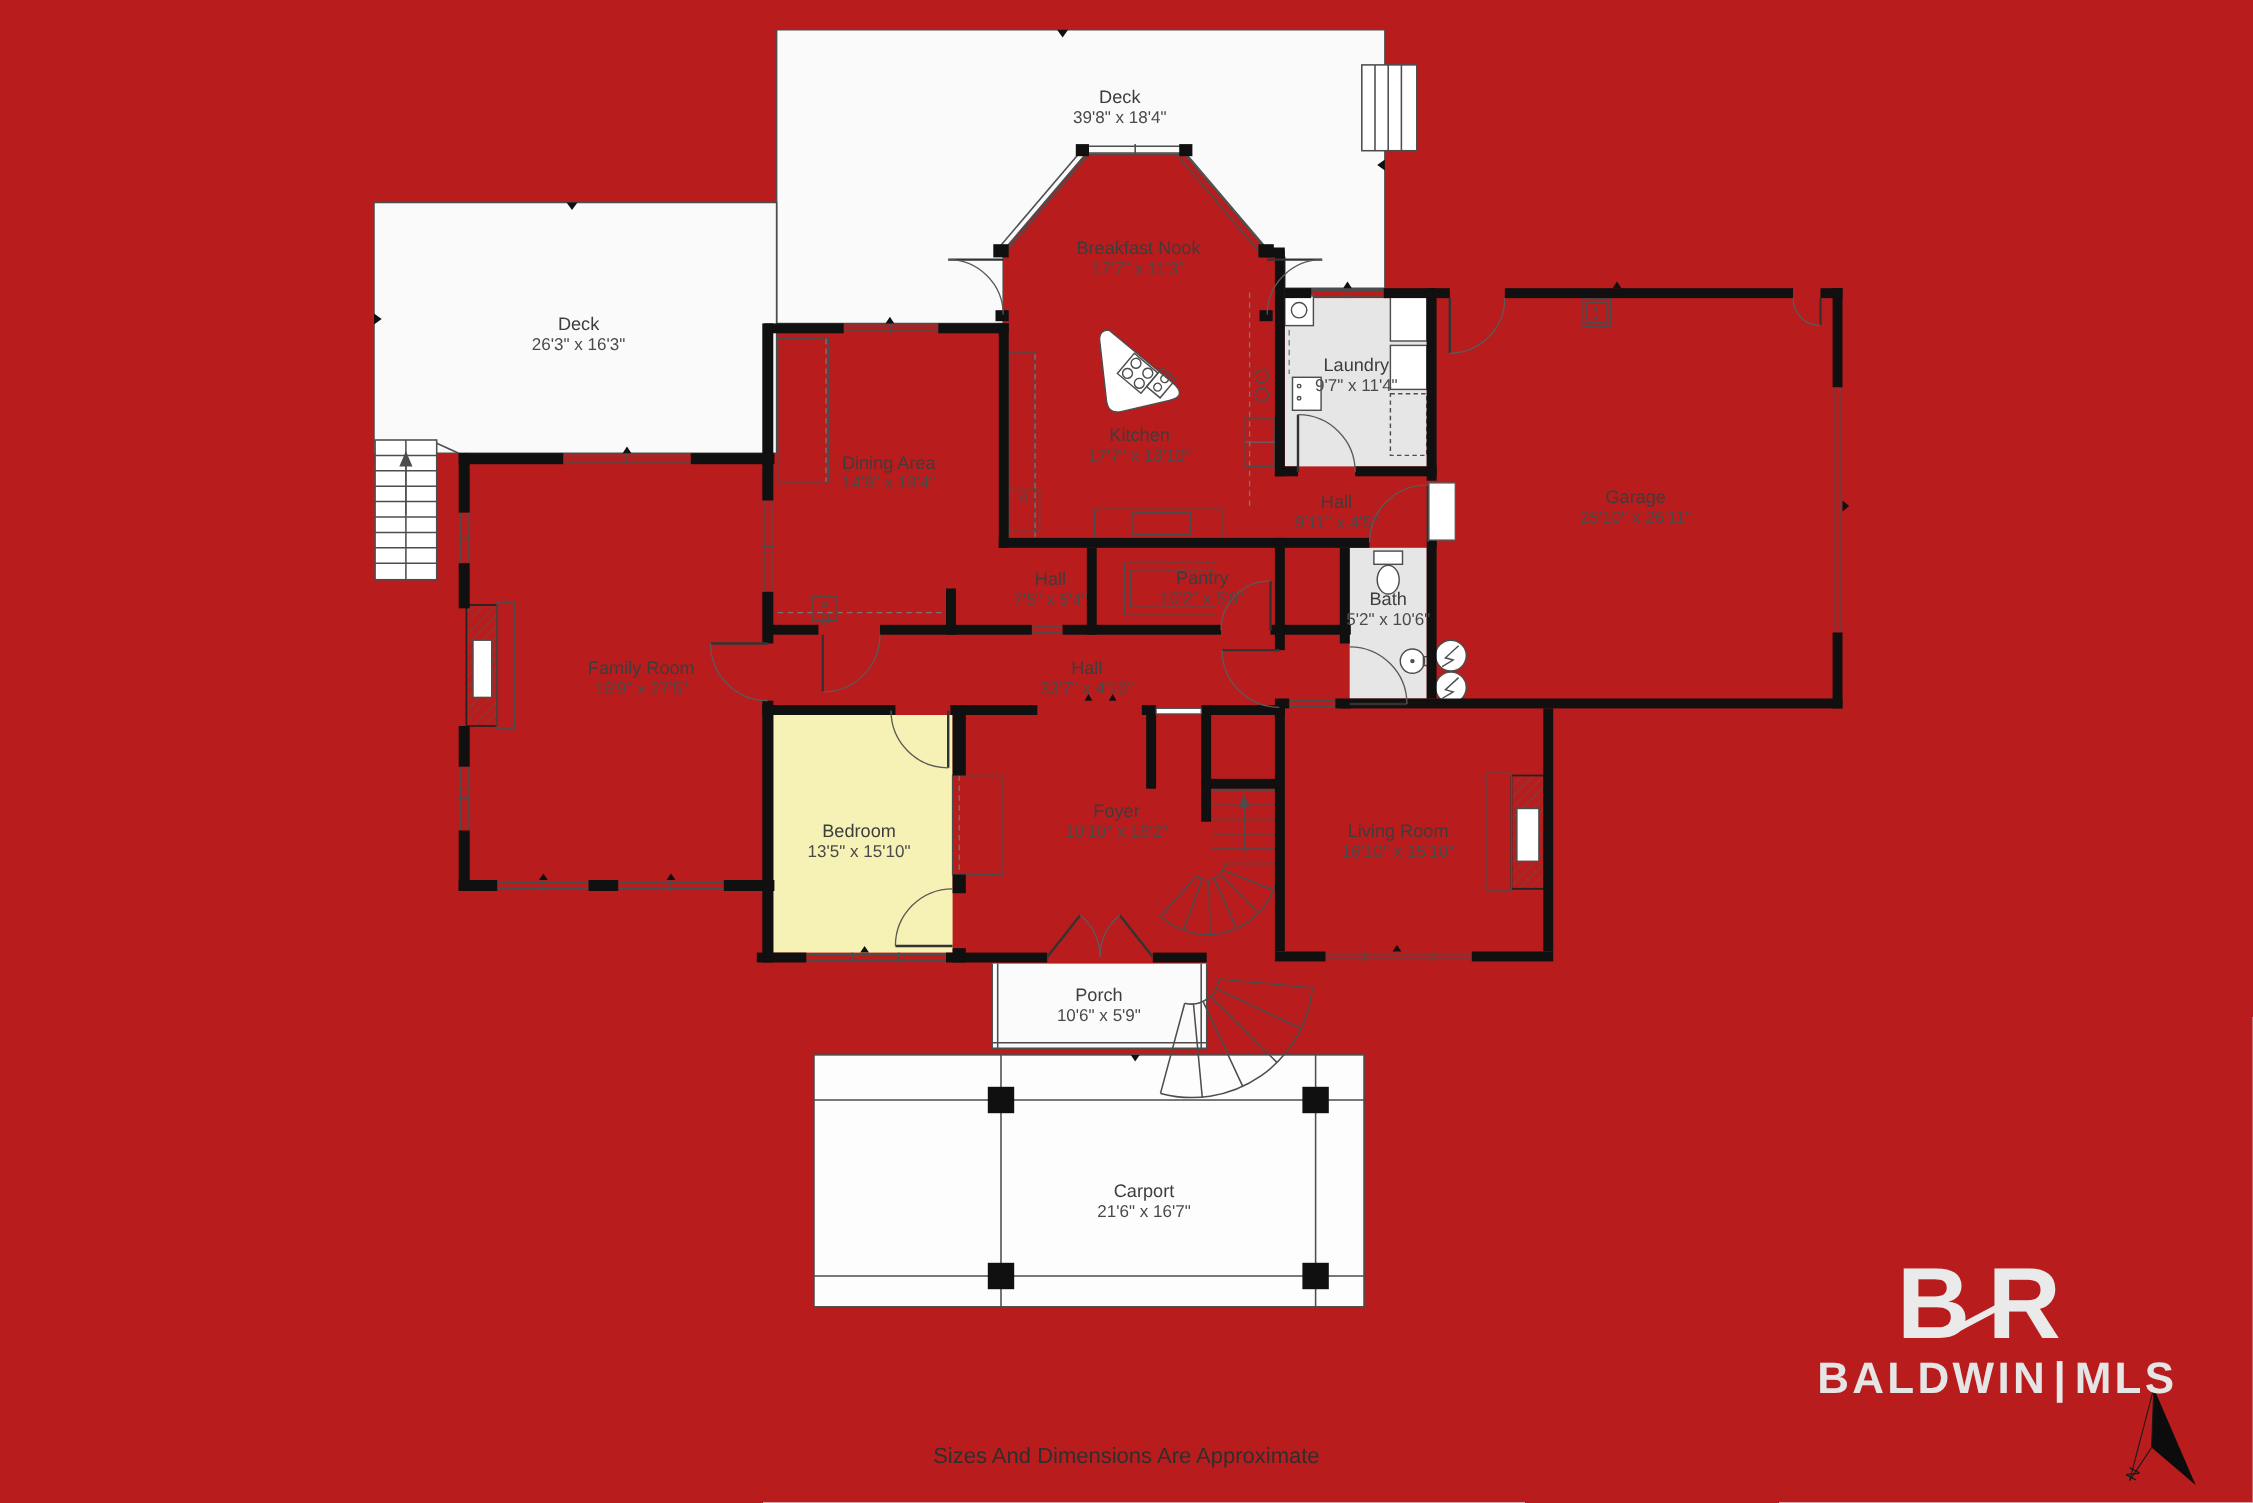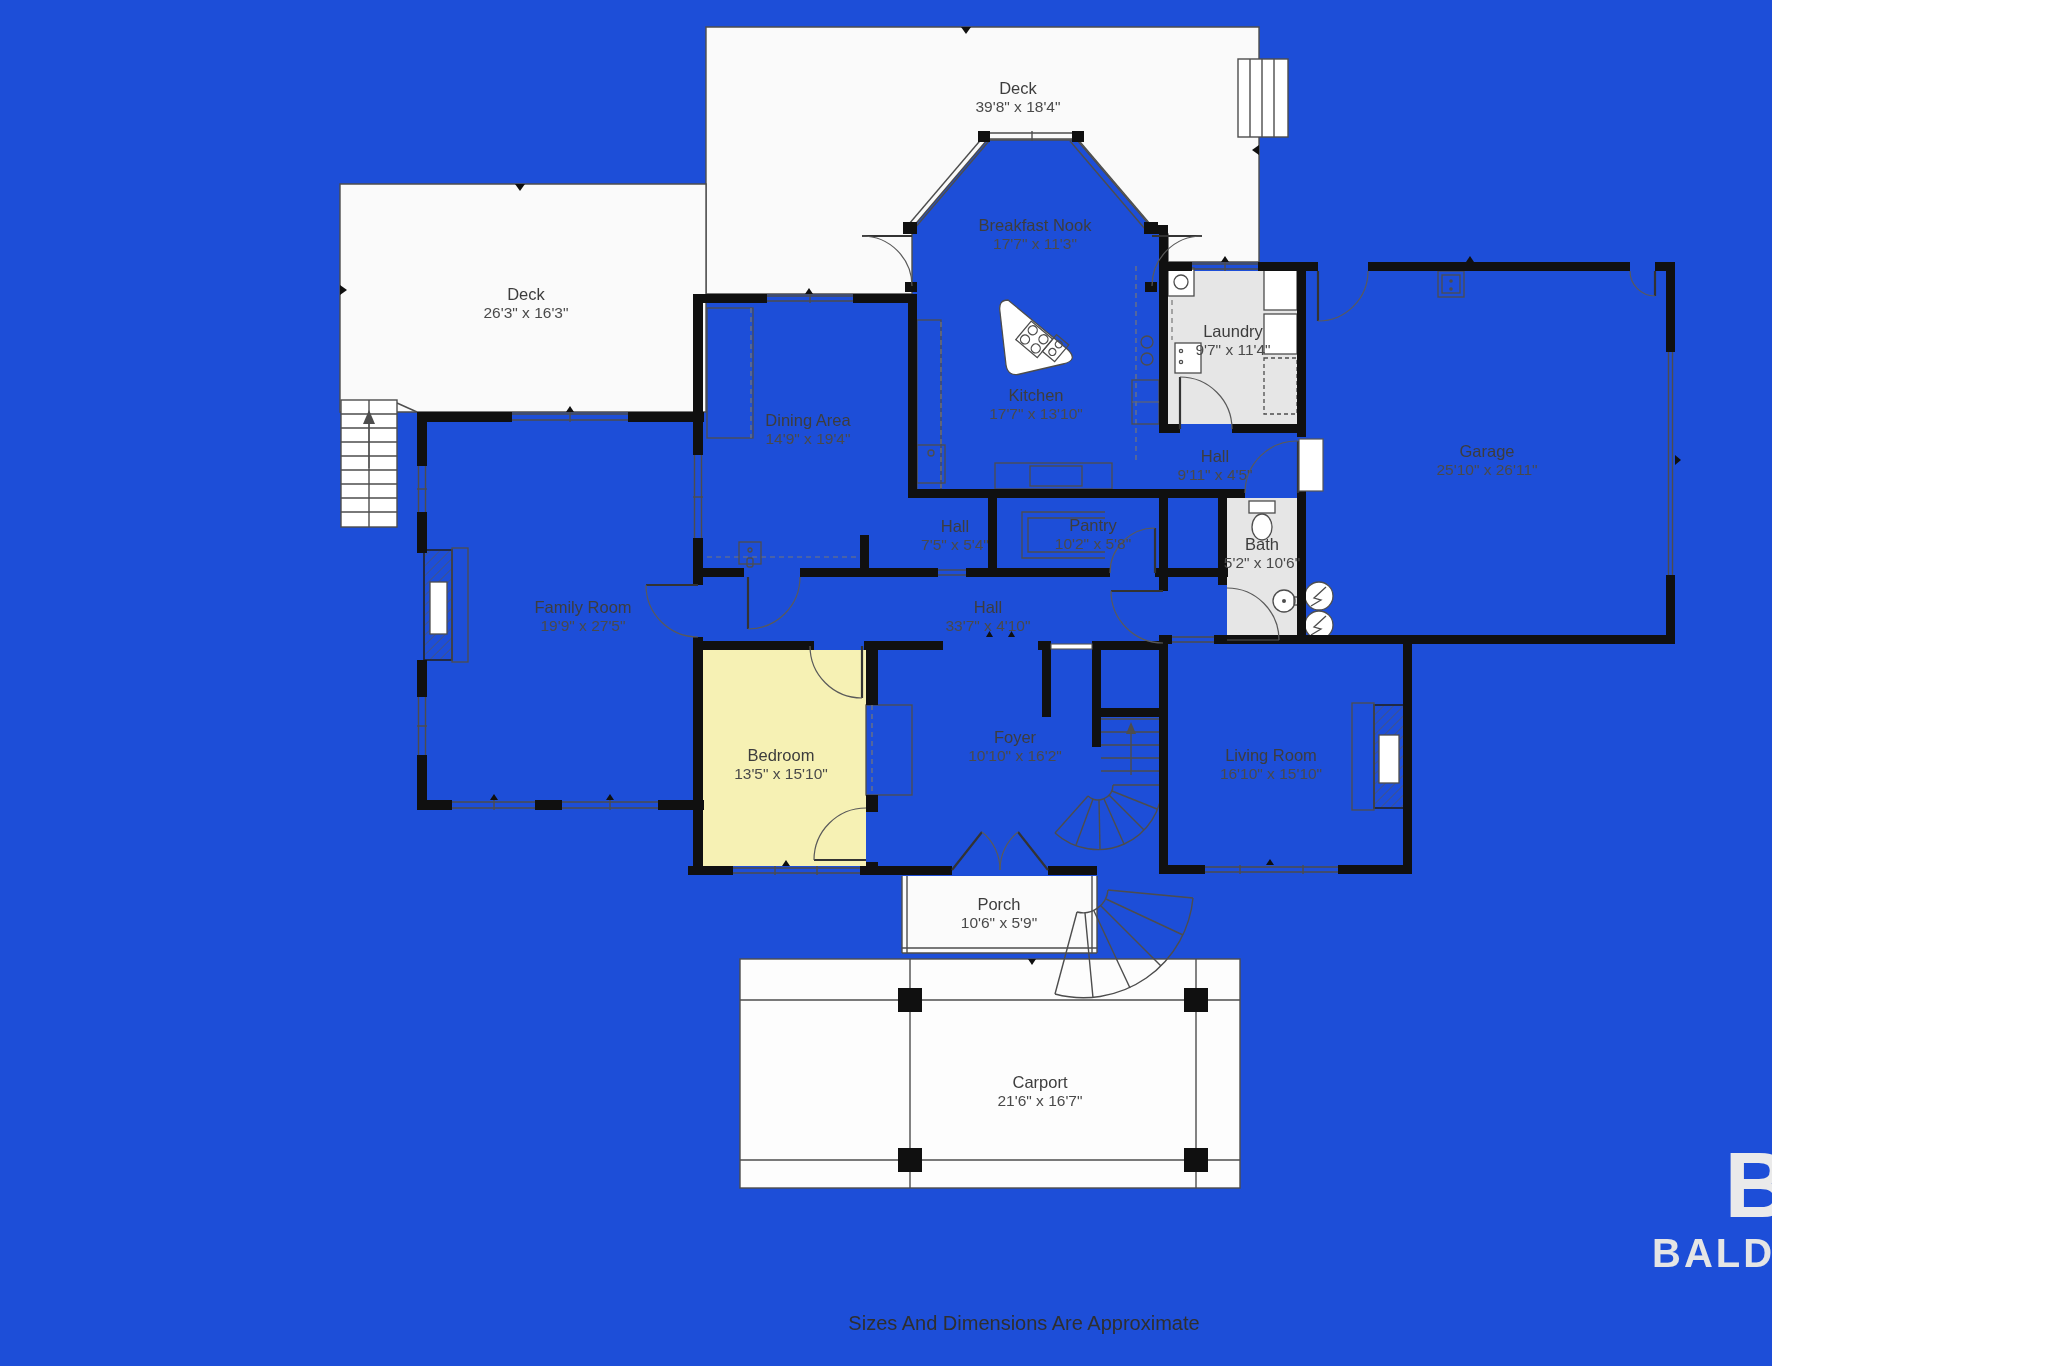--- a/index.html
+++ b/index.html
@@ -1,16 +1,16 @@
 <!DOCTYPE html>
 <html><head>
 <meta charset="utf-8">
 <style>
   html,body{margin:0;padding:0;background:#ffffff;}
-  .stage{position:relative;width:1772px;height:1366px;background:#1d4ed8;overflow:hidden;
+  .stage{position:relative;width:2048px;height:1366px;background:#b91c1c;overflow:hidden;
          font-family:"Liberation Sans", sans-serif;}
   svg{position:absolute;left:0;top:0;}
   .rn{font:16.5px "Liberation Sans", sans-serif;fill:#3d3d3d;text-anchor:middle;}
   .rd{font:15.5px "Liberation Sans", sans-serif;fill:#4a4a4a;text-anchor:middle;}
   .disc{font:20px "Liberation Sans", sans-serif;fill:#2f2f2f;text-anchor:middle;}
   .thin{stroke:#4d4d4d;stroke-width:1.4;fill:none;}
   .thin2{stroke:#666;stroke-width:1.1;fill:none;}
   .dash{stroke:#777;stroke-width:1.2;fill:none;stroke-dasharray:5 4;}
   .win{stroke:#4d4d4d;stroke-width:1.4;fill:none;}
   .arc{stroke:#5a5a5a;stroke-width:1.2;fill:none;}

